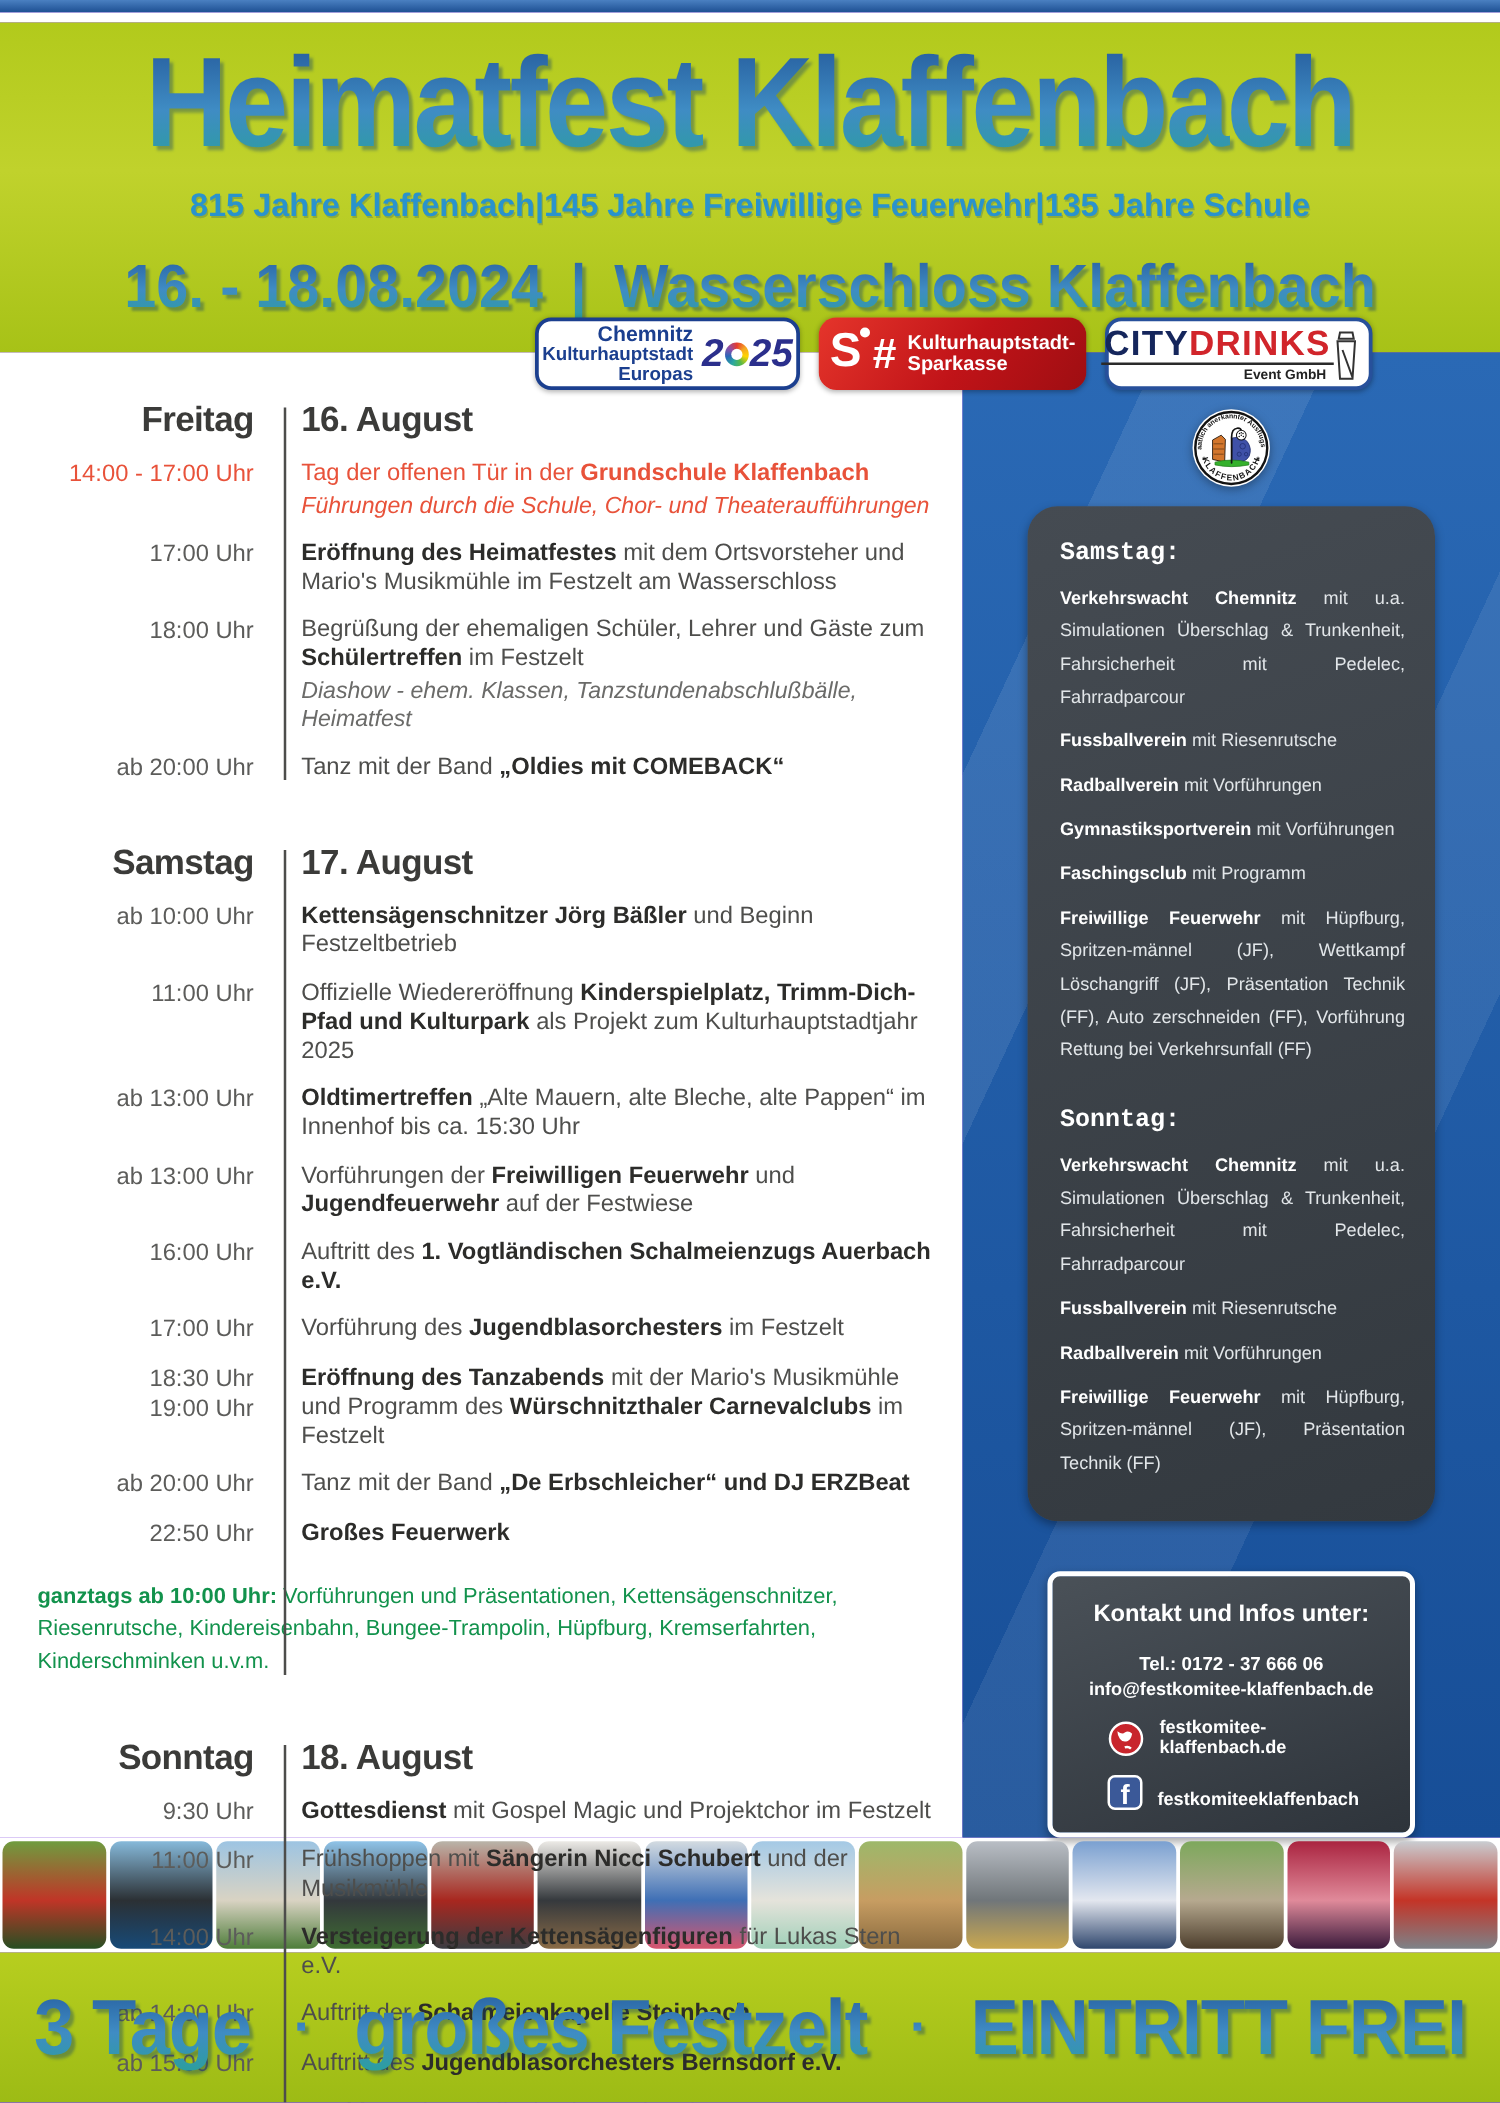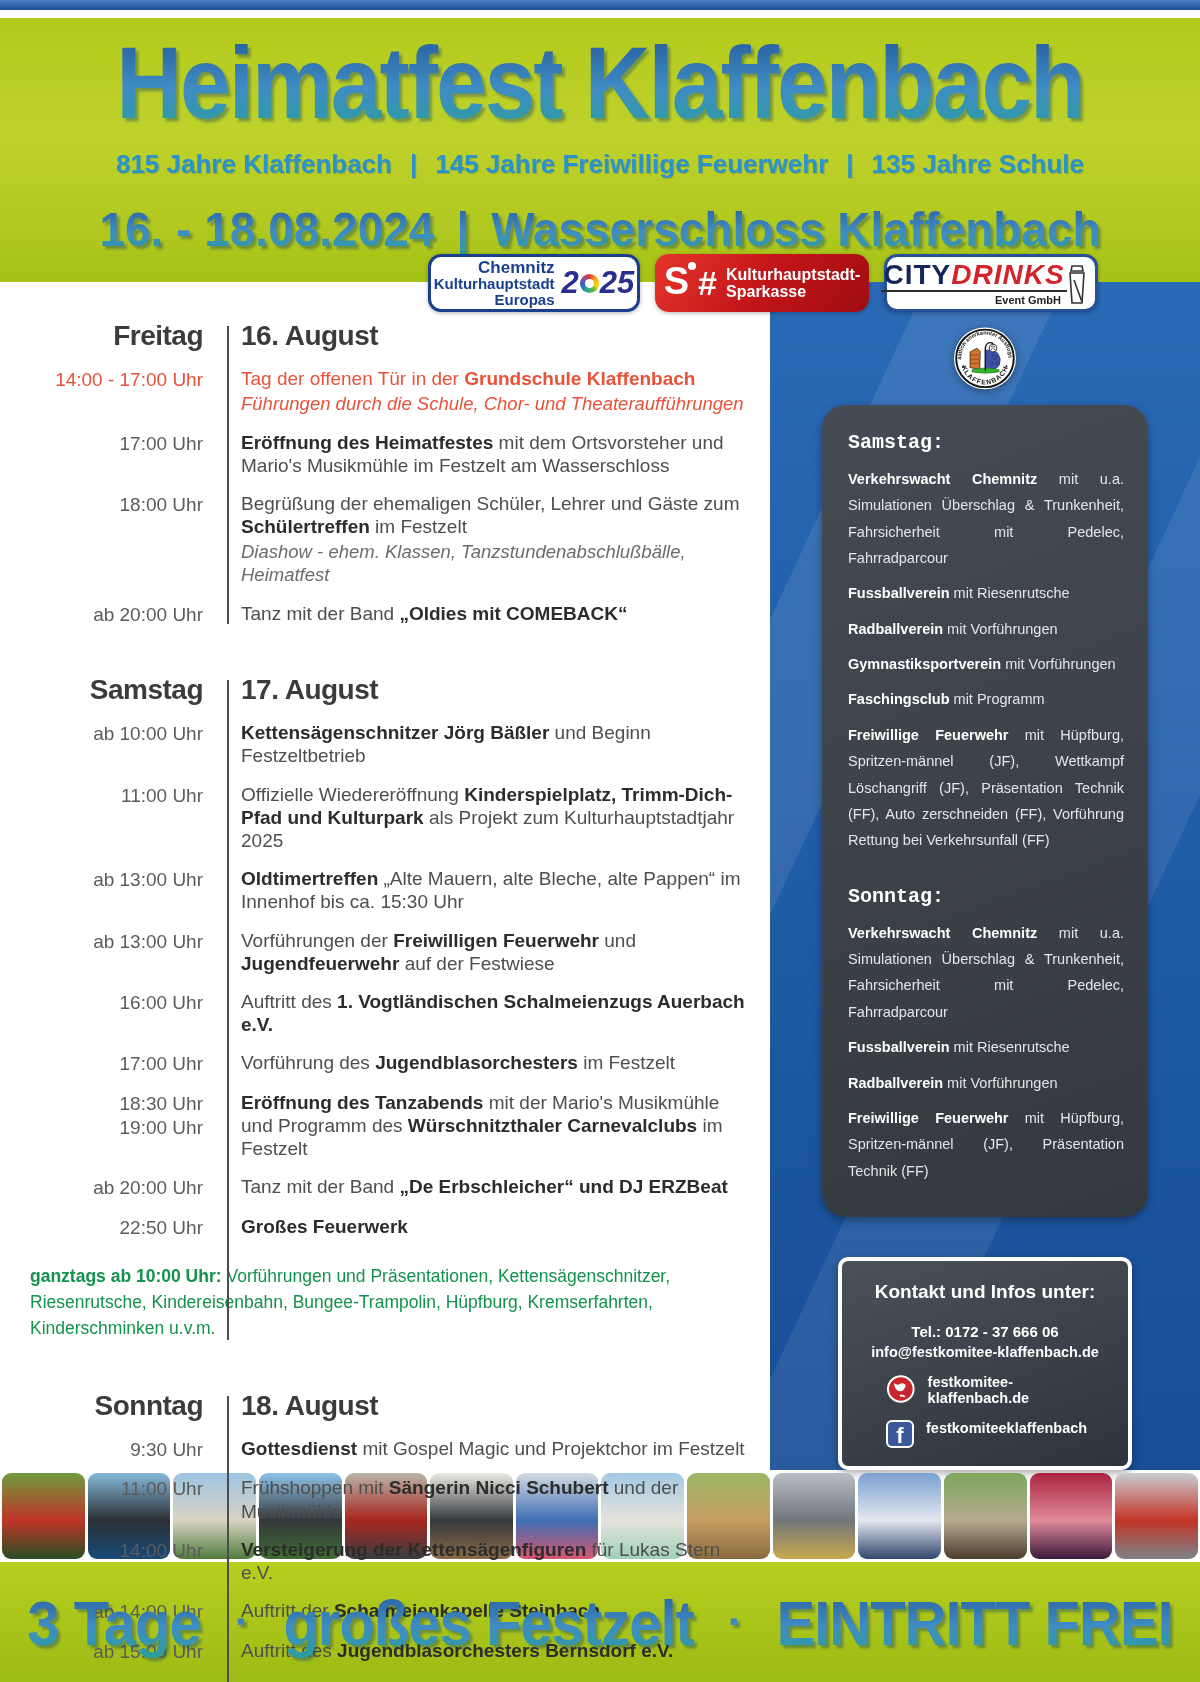--- a/index.html
+++ b/index.html
@@ -12,21 +12,21 @@
 
   
   .header{height:264px;background:linear-gradient(180deg,#b2ca1c,#c0d22c 45%,#a7c217);
           display:flex;flex-direction:column;align-items:center;padding-top:14px;}
   .gtx{background:linear-gradient(180deg,#275f9f 5%,#3f8cc4 55%,#2a9f9c 100%);
        -webkit-background-clip:text;background-clip:text;color:transparent;
        filter:drop-shadow(3px 3px 1px rgba(15,60,105,.38));}
   .title{margin:0;font-size:91px;font-weight:bold;letter-spacing:-2px;line-height:1.0;
          transform:scaleY(1.12);transform-origin:top center;white-space:nowrap;}
   .subtitle{margin-top:26px;font-size:26px;font-weight:bold;color:#2a93cc;
-            text-shadow:1px 1px 0 rgba(20,70,110,.25);display:flex;align-items:center;gap:18px;white-space:nowrap;}
+            text-shadow:1px 1px 0 rgba(20,70,110,.25);display:flex;align-items:center;white-space:nowrap;}
   .sub-sep{font-weight:bold;color:#2a93cc;}
   .dateline{margin-top:20px;font-size:46px;font-weight:bold;letter-spacing:0px;display:flex;gap:22px;
             transform:scaleY(1.06);transform-origin:top center;white-space:nowrap;}
 
   
   .logo-row{position:absolute;top:254px;left:0;right:0;display:flex;justify-content:center;gap:15px;
             transform:translateX(163px);z-index:6;}
   .logo-box{height:58px;border-radius:13px;background:#fff;display:flex;align-items:center;
             justify-content:center;box-shadow:0 1px 4px rgba(0,0,0,.3);}
   .chemnitz{width:212px;border:3px solid #1b3f8f;gap:7px;}
@@ -37,21 +37,21 @@
         background:conic-gradient(#e63b2e,#f5a623,#ffd400,#58b947,#2aa8a0,#2a66b8,#8e4fa8,#e63b2e);}
   .ring::after{content:'';position:absolute;inset:5px;border-radius:50%;background:#fff;}
   .sparkasse{width:214px;background:linear-gradient(125deg,#e5352b,#c01318 55%,#9e0e12);color:#fff;gap:9px;border-radius:14px;}
   .s-glyph{font-size:38px;font-weight:bold;position:relative;line-height:1;margin-top:-4px;}
   .s-glyph::after{content:'';position:absolute;top:0px;right:-7px;width:8px;height:8px;border-radius:50%;background:#fff;}
   .hash{font-size:34px;font-weight:bold;line-height:1;}
   .sk-text{display:flex;flex-direction:column;line-height:1.08;font-weight:bold;font-size:16px;}
   .citydrinks{width:214px;border:3px solid #27509b;position:relative;flex-direction:column;padding-right:34px;}
   .cd-row{display:flex;border-bottom:2px solid #2a2a2a;padding:0 2px 1px 2px;line-height:1;}
   .cd-city{color:#15265c;font-weight:bold;font-size:28px;letter-spacing:1px;}
-  .cd-drinks{color:#d1252b;font-weight:bold;font-size:28px;letter-spacing:1px;font-style:italic;}
+  .cd-drinks{color:#d1252b;font-weight:bold;font-size:28px;letter-spacing:1px;}
   .cd-sub{font-size:11px;color:#222;font-weight:bold;align-self:flex-end;margin-top:2px;}
   .shaker{position:absolute;right:7px;top:7px;}
 
   
   .main{display:flex;height:1188px;}
   .content{flex:0 0 770px;background:#fff;padding-top:38px;}
 
   .day{display:grid;grid-template-columns:215px 1fr;column-gap:26px;row-gap:15px;position:relative;margin-bottom:48px;}
   .day::before{content:'';position:absolute;left:227px;top:6px;bottom:2px;width:2px;background:#4d4d4b;}
   .tcell{text-align:right;padding-right:12px;}
@@ -79,21 +79,21 @@
   .panel-item{margin:0 0 9px 0;color:#e2e6e9;font-size:14.5px;line-height:1.82;text-align:justify;}
   .panel-item .b{font-weight:bold;color:#fff;}
   .panel-gap{height:22px;}
 
   .contact{width:294px;margin-top:40px;border:4px solid #fff;border-radius:10px;
            background:linear-gradient(160deg,#4a5158,#2e343b);padding:20px 16px 18px;color:#fff;
            box-shadow:0 3px 8px rgba(0,0,0,.35);}
   .contact-title{text-align:center;font-size:19px;font-weight:bold;}
   .contact-tel{text-align:center;font-size:15px;font-weight:bold;margin-top:20px;}
   .contact-email{text-align:center;font-size:14.5px;font-weight:bold;margin-top:4px;}
-  .contact-link{display:flex;align-items:flex-start;gap:12px;margin-top:14px;padding-left:28px;
+  .contact-link{display:flex;align-items:flex-end;gap:12px;margin-top:14px;padding-left:28px;
                 font-size:14.5px;font-weight:bold;}
   .fb-icon{width:28px;height:28px;border-radius:6px;background:#3b5998;border:2px solid #fff;
            color:#fff;font-weight:bold;font-size:22px;display:flex;align-items:flex-end;justify-content:center;line-height:0.9;}
 
   
   .photo-strip{height:92px;background:#fff;display:flex;gap:3px;padding:3px 2px;}
   .photo{flex:1;border-radius:9px;}
 
   
   .footer{height:120px;background:linear-gradient(180deg,#b7ce1f,#9dbb15);

